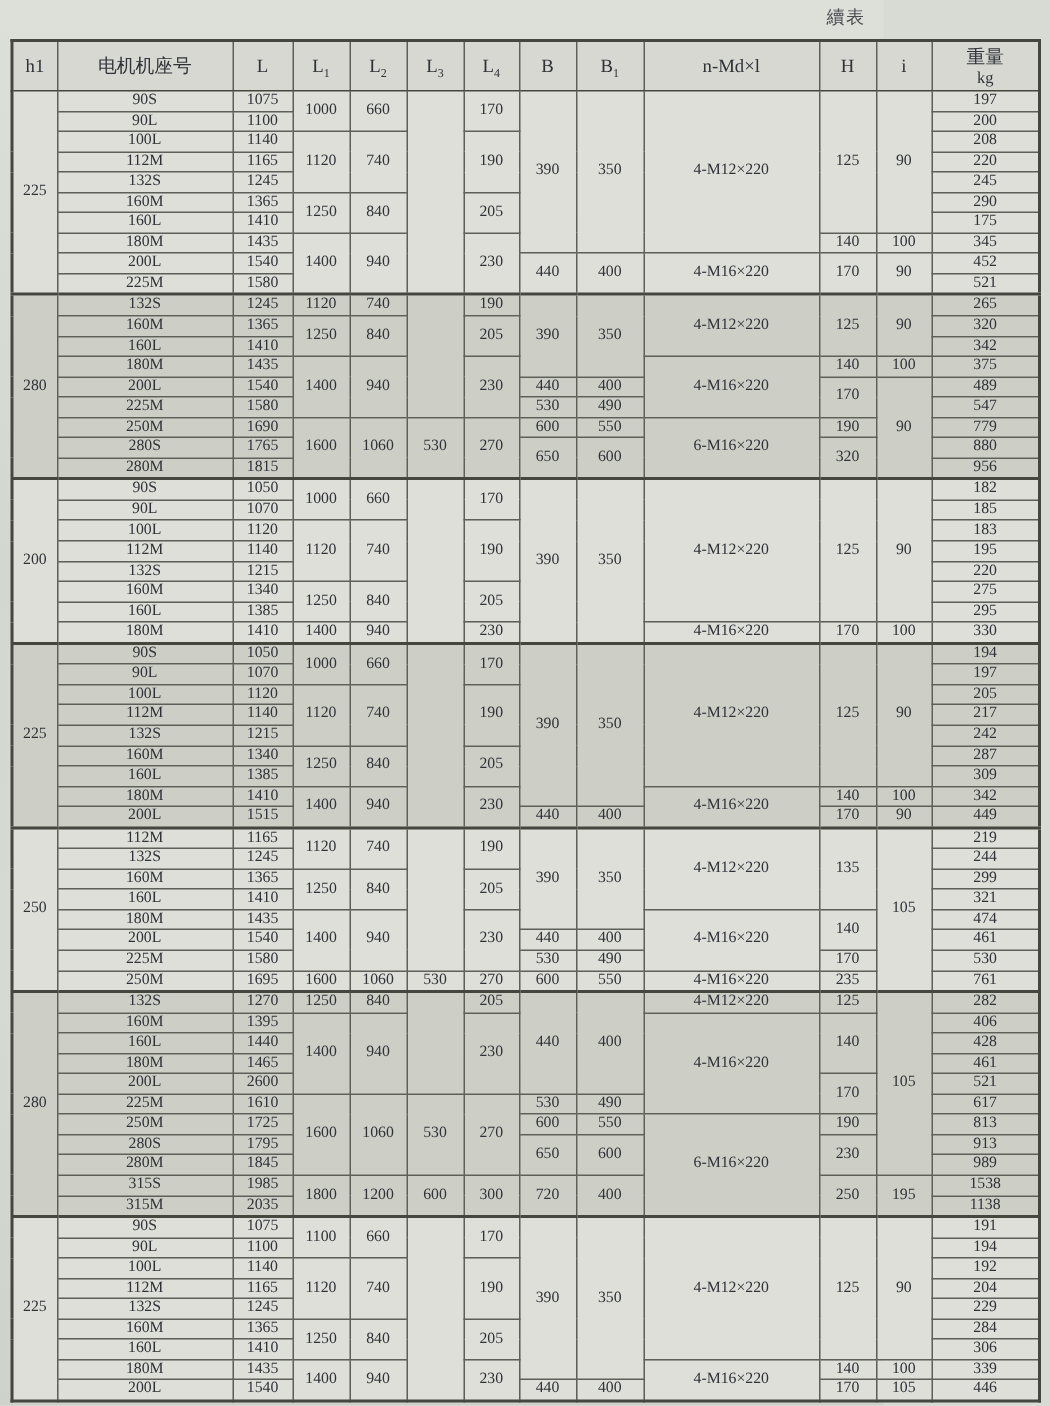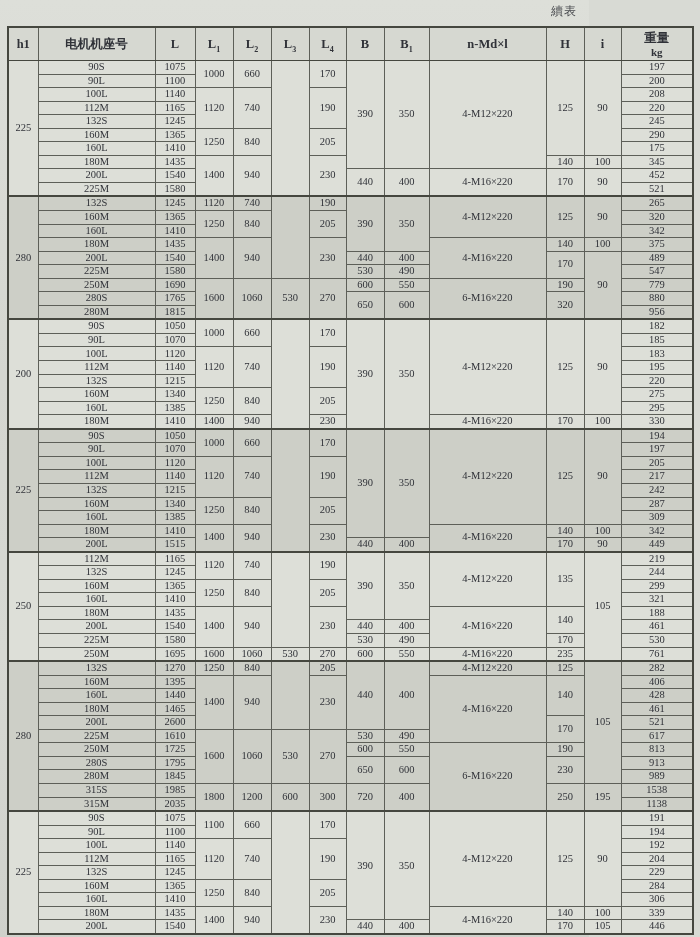--- a/index.html
+++ b/index.html
@@ -21,21 +21,21 @@
     width:686px; border-collapse:collapse; table-layout:fixed;
     border:2px solid #45473f;
   }
   .spec th, .spec td {
     border:1px solid #5d5f58;
     text-align:center; vertical-align:middle;
     padding:0; overflow:hidden; white-space:nowrap;
     color:#303238;
   }
   .spec thead th {
-    height:32px; font-size:12.5px; font-weight:bold;
+    height:32px; font-size:12.5px; font-weight:normal;
     background:#d6d8d1; border-bottom:1.5px solid #45473f;margin-left:43px;
   }
   .spec tbody td { height:12.55px; font-size:10.5px; line-height:1; }
   tr.sec-a td { background:#dddfd8; }
   tr.sec-b td { background:#cdcfc7; }
   tr.section-start td { border-top:2px solid #45473f; }
   .spec sub { font-size:8px; line-height:0; }
   .th-line2 { display:block; font-size:11px; line-height:1; margin-top:0px;text-align:center; }
   
   col.c-h1{width:30px} col.c-frame{width:117px} col.c-L{width:40px}
@@ -407,21 +407,21 @@
           <td>321</td>
         </tr>
         <tr class="sec-a">
           <td>180M</td>
           <td>1435</td>
           <td rowspan="3">1400</td>
           <td rowspan="3">940</td>
           <td rowspan="3">230</td>
           <td rowspan="3">4-M16×220</td>
           <td rowspan="2">140</td>
-          <td>188</td>
+          <td>474</td>
         </tr>
         <tr class="sec-a">
           <td>200L</td>
           <td>1540</td>
           <td>440</td>
           <td>400</td>
           <td>461</td>
         </tr>
         <tr class="sec-a">
           <td>225M</td>

